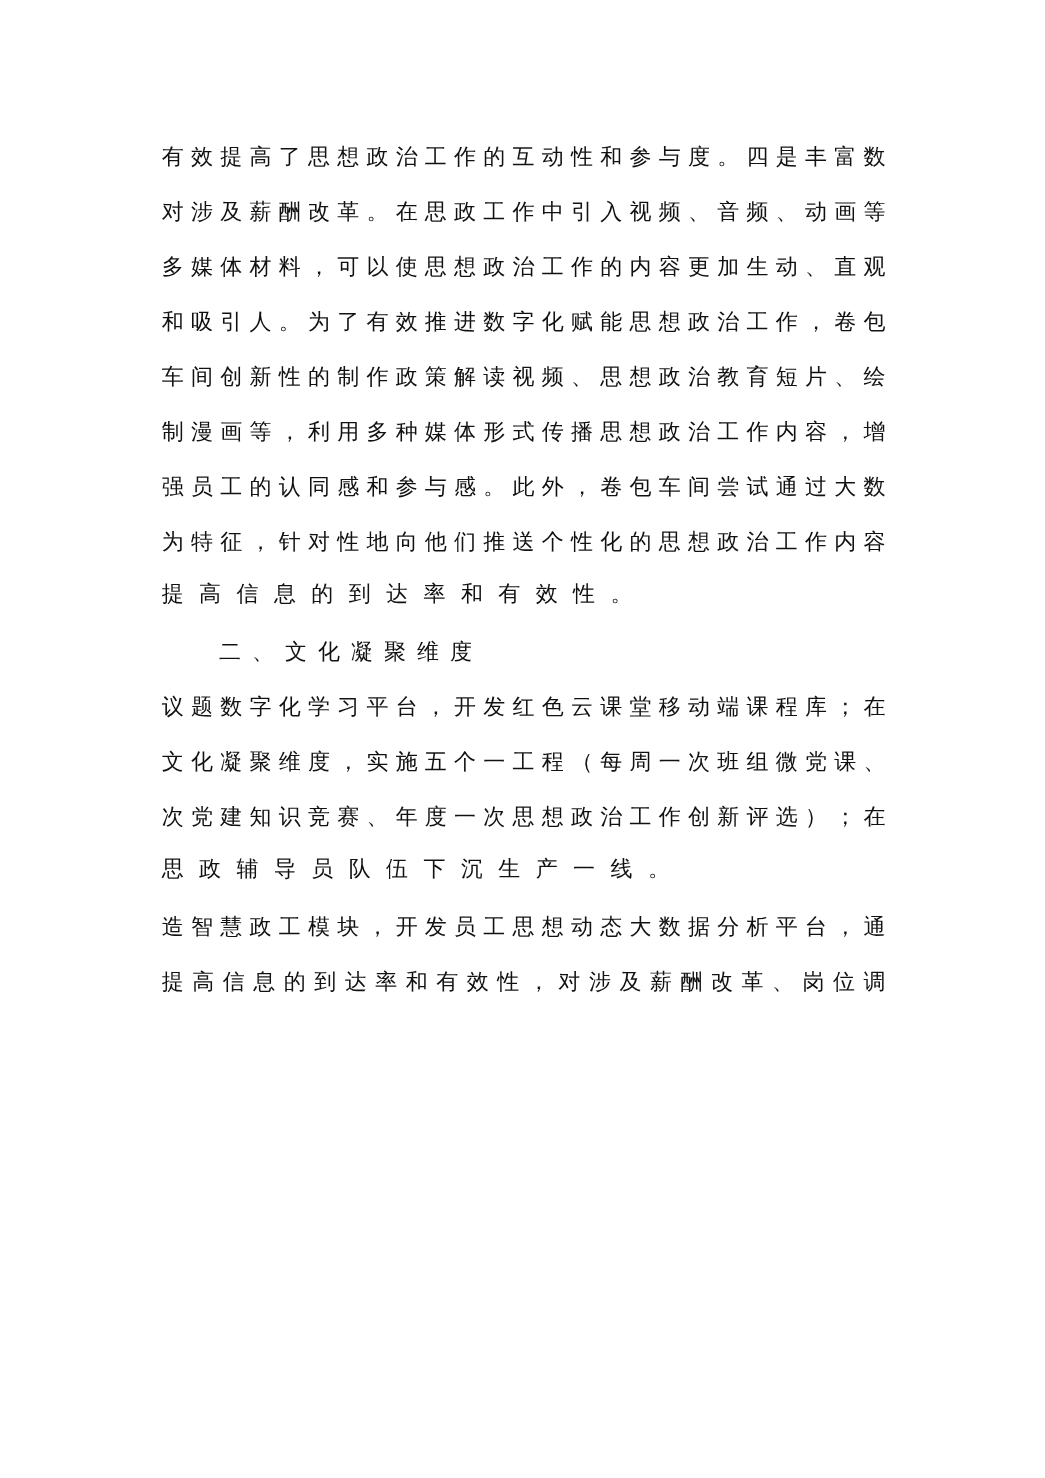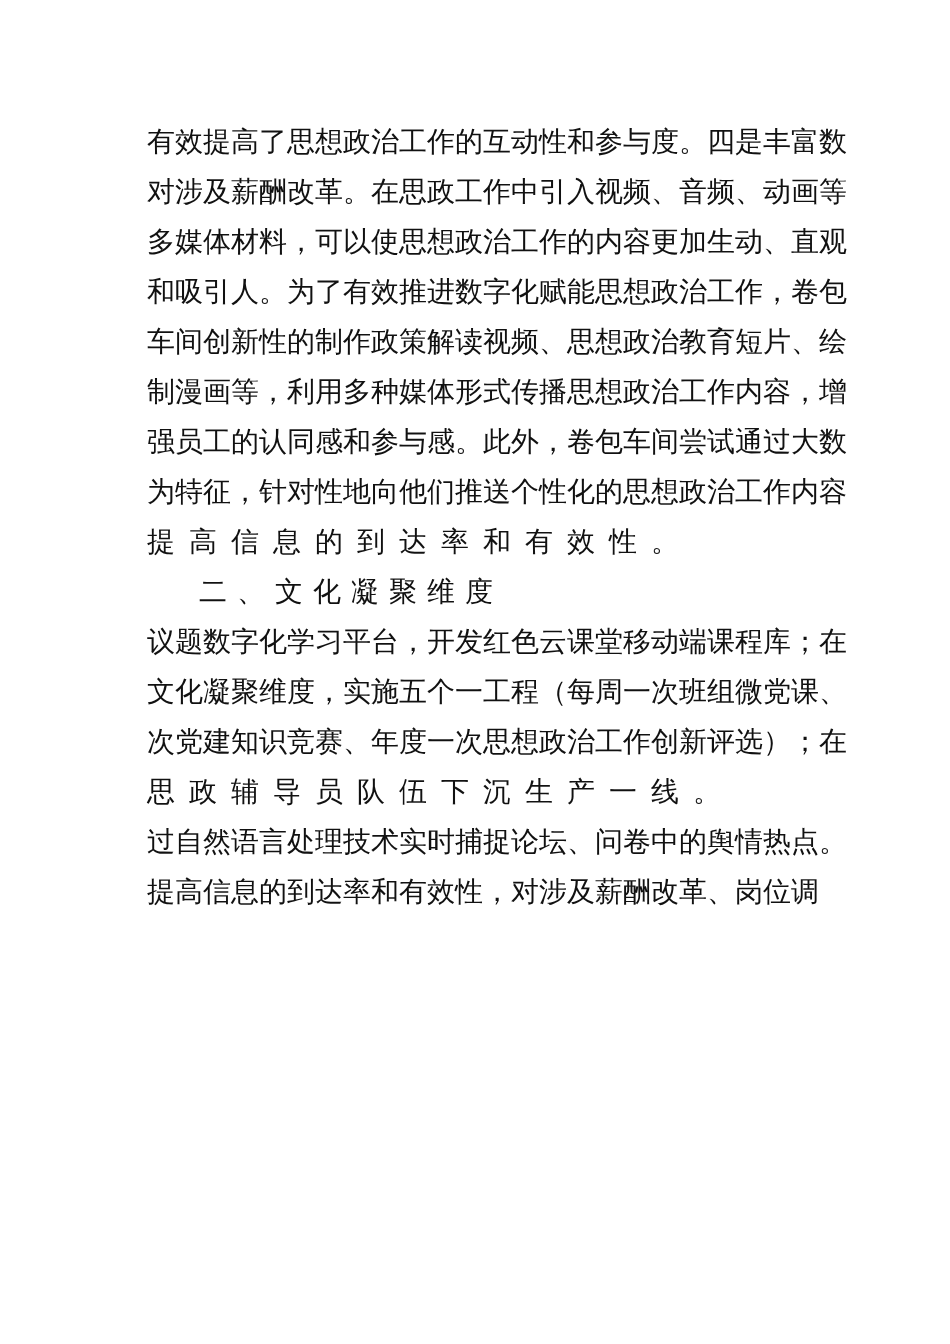--- a/index.html
+++ b/index.html
@@ -1,29 +1,29 @@
 <!DOCTYPE html>
 <html><head>
 <meta charset="utf-8">
 <style>
   html, body { margin: 0; padding: 0; background: #ffffff; }
   body { width: 950px; height: 1344px; position: relative; overflow: hidden; }
   .page { position: absolute; left: 147px; top: 122px; width: 658px; }
   .line {
     font-family: "DejaVu Sans", sans-serif;
-    font-size: 28px;
+    font-size: 20px;
     color: #111111;
     height: 50px;
     line-height: 40px;
     white-space: nowrap;
     text-align: justify;
     text-align-last: justify;
     letter-spacing: 0;
   }
-  .line.last { text-align-last: left; letter-spacing: 14px; }
+  .line.last { text-align-last: left; letter-spacing: 14px; font-family: Liberation Mono, monospace; }
   .line.indent { padding-left: 52px; }
   .line.heading { padding-left: 52px; text-align-last: left; letter-spacing: 10px; }
 </style>
 </head>
 <body>
 
 <div class="page">
   <div class="line">有效提高了思想政治工作的互动性和参与度。四是丰富数</div>
   <div class="line">对涉及薪酬改革。在思政工作中引入视频、音频、动画等</div>
   <div class="line">多媒体材料，可以使思想政治工作的内容更加生动、直观</div>
@@ -31,15 +31,15 @@
   <div class="line">车间创新性的制作政策解读视频、思想政治教育短片、绘</div>
   <div class="line">制漫画等，利用多种媒体形式传播思想政治工作内容，增</div>
   <div class="line">强员工的认同感和参与感。此外，卷包车间尝试通过大数</div>
   <div class="line">为特征，针对性地向他们推送个性化的思想政治工作内容</div>
   <div class="line last">提高信息的到达率和有效性。</div>
   <div class="line heading">二、文化凝聚维度</div>
   <div class="line">议题数字化学习平台，开发红色云课堂移动端课程库；在</div>
   <div class="line">文化凝聚维度，实施五个一工程（每周一次班组微党课、</div>
   <div class="line">次党建知识竞赛、年度一次思想政治工作创新评选）；在</div>
   <div class="line last">思政辅导员队伍下沉生产一线。</div>
-  <div class="line">过自然语言处理技术实时捕捉论坛、问卷中的舆情热点。</div>
+  <div class="line">造智慧政工模块，开发员工思想动态大数据分析平台，通</div>
   <div class="line">提高信息的到达率和有效性，对涉及薪酬改革、岗位调</div>
 </div>
 
 </body></html>

